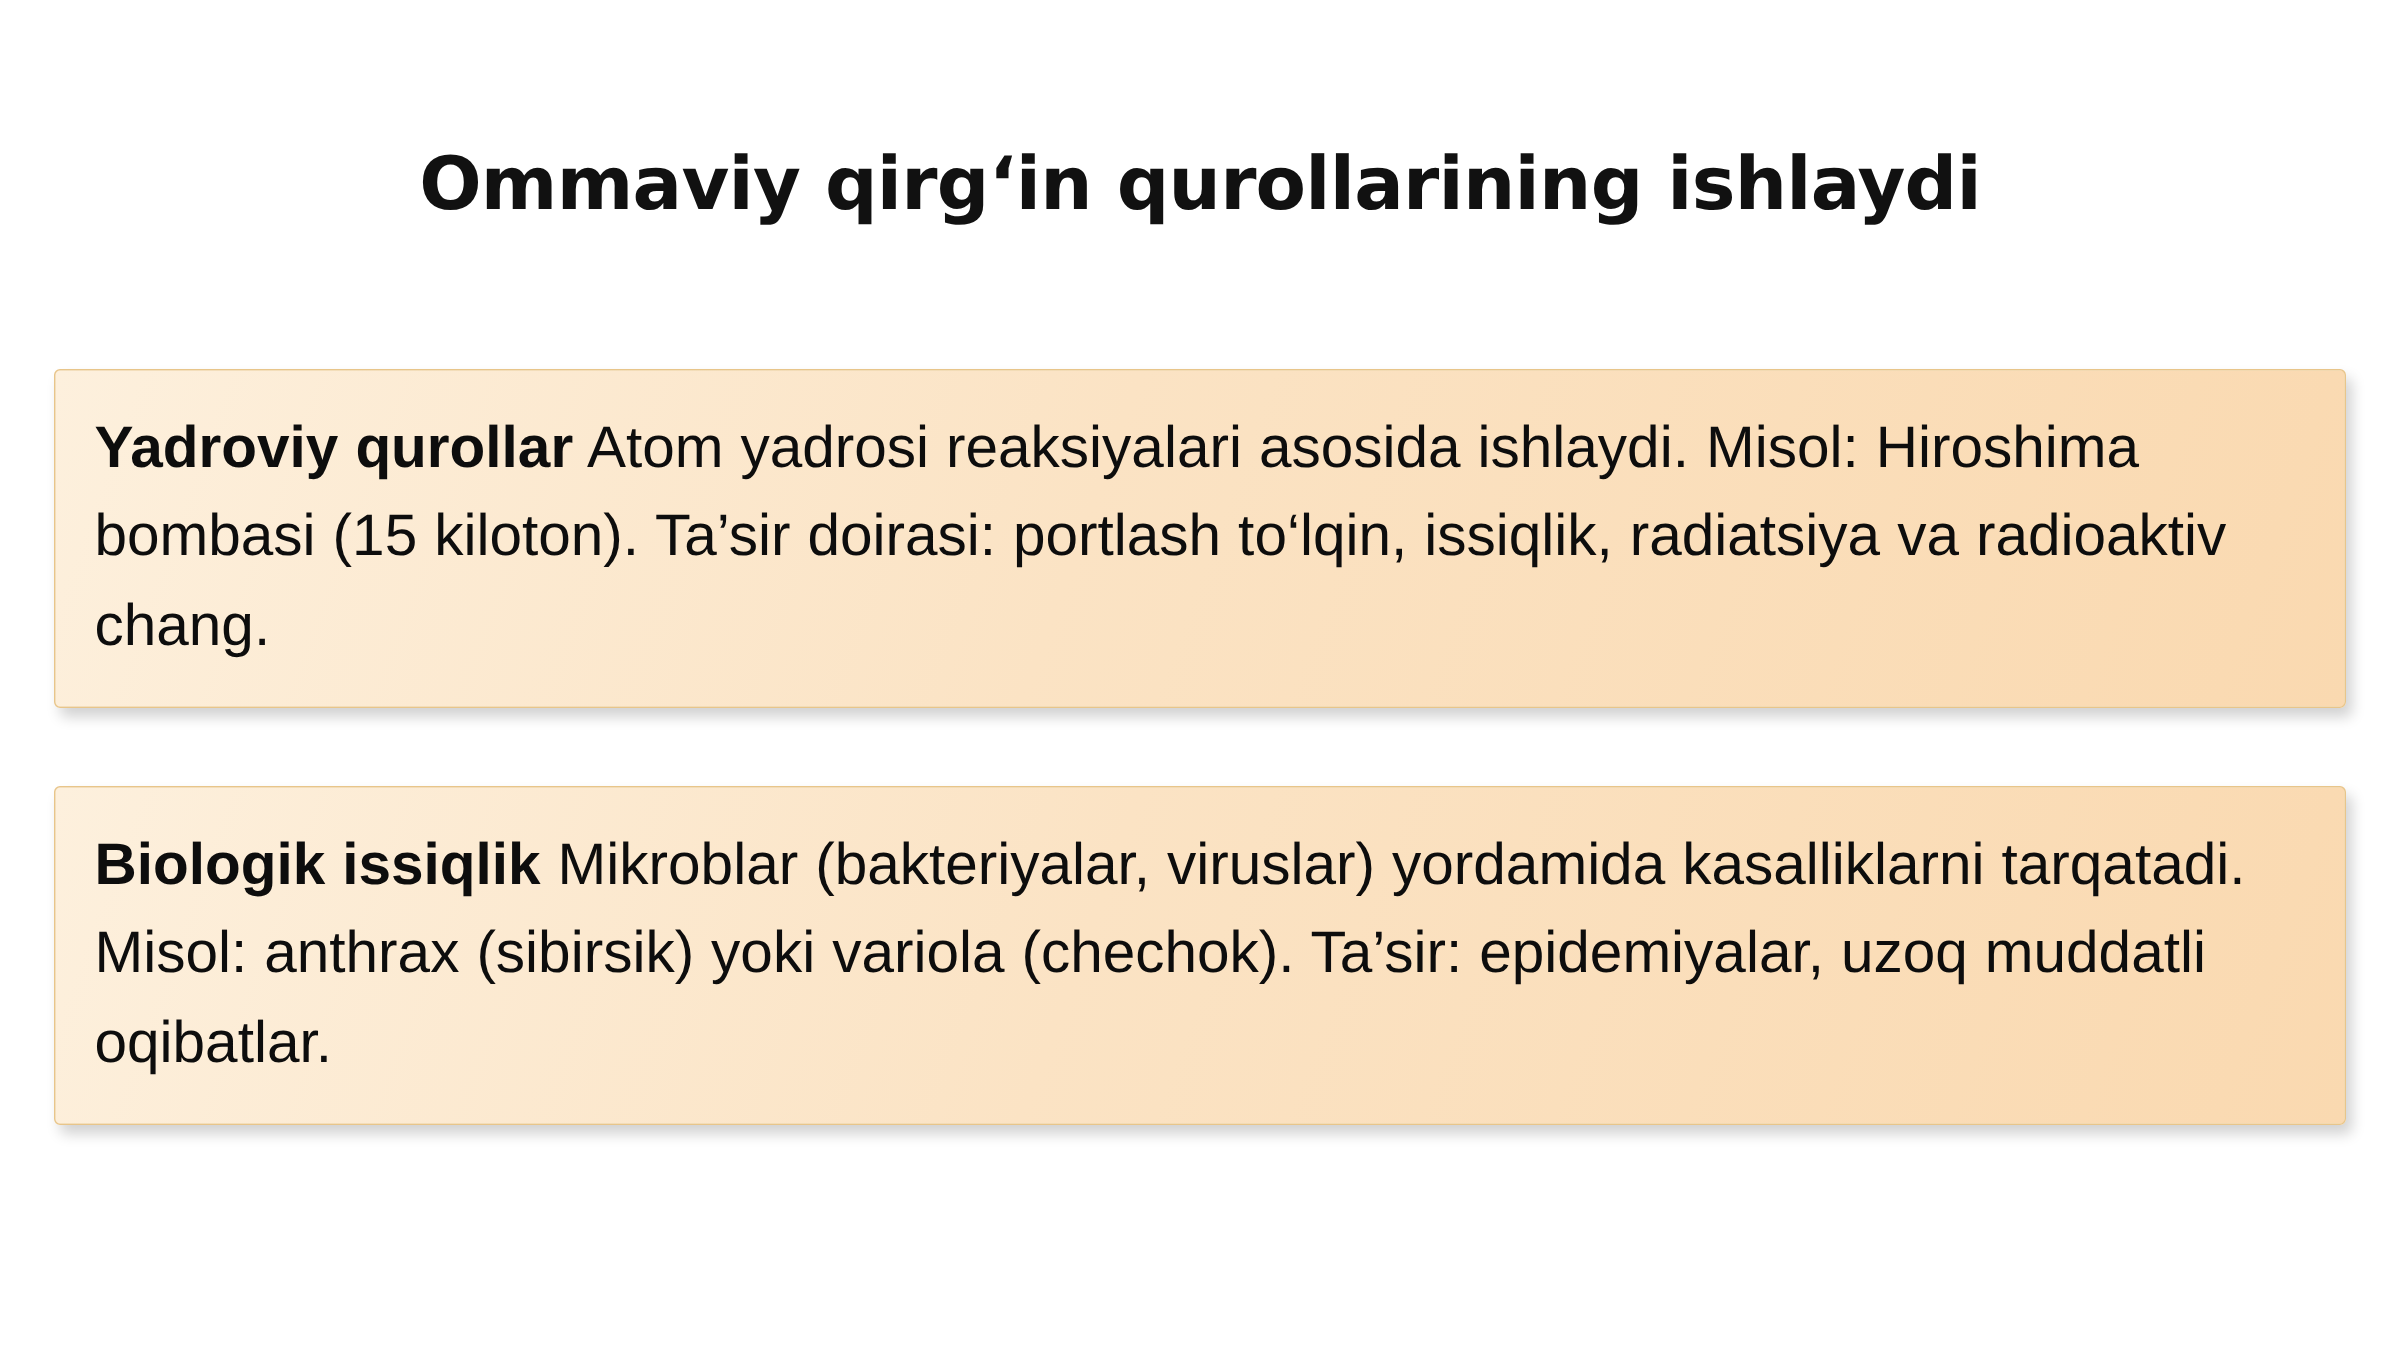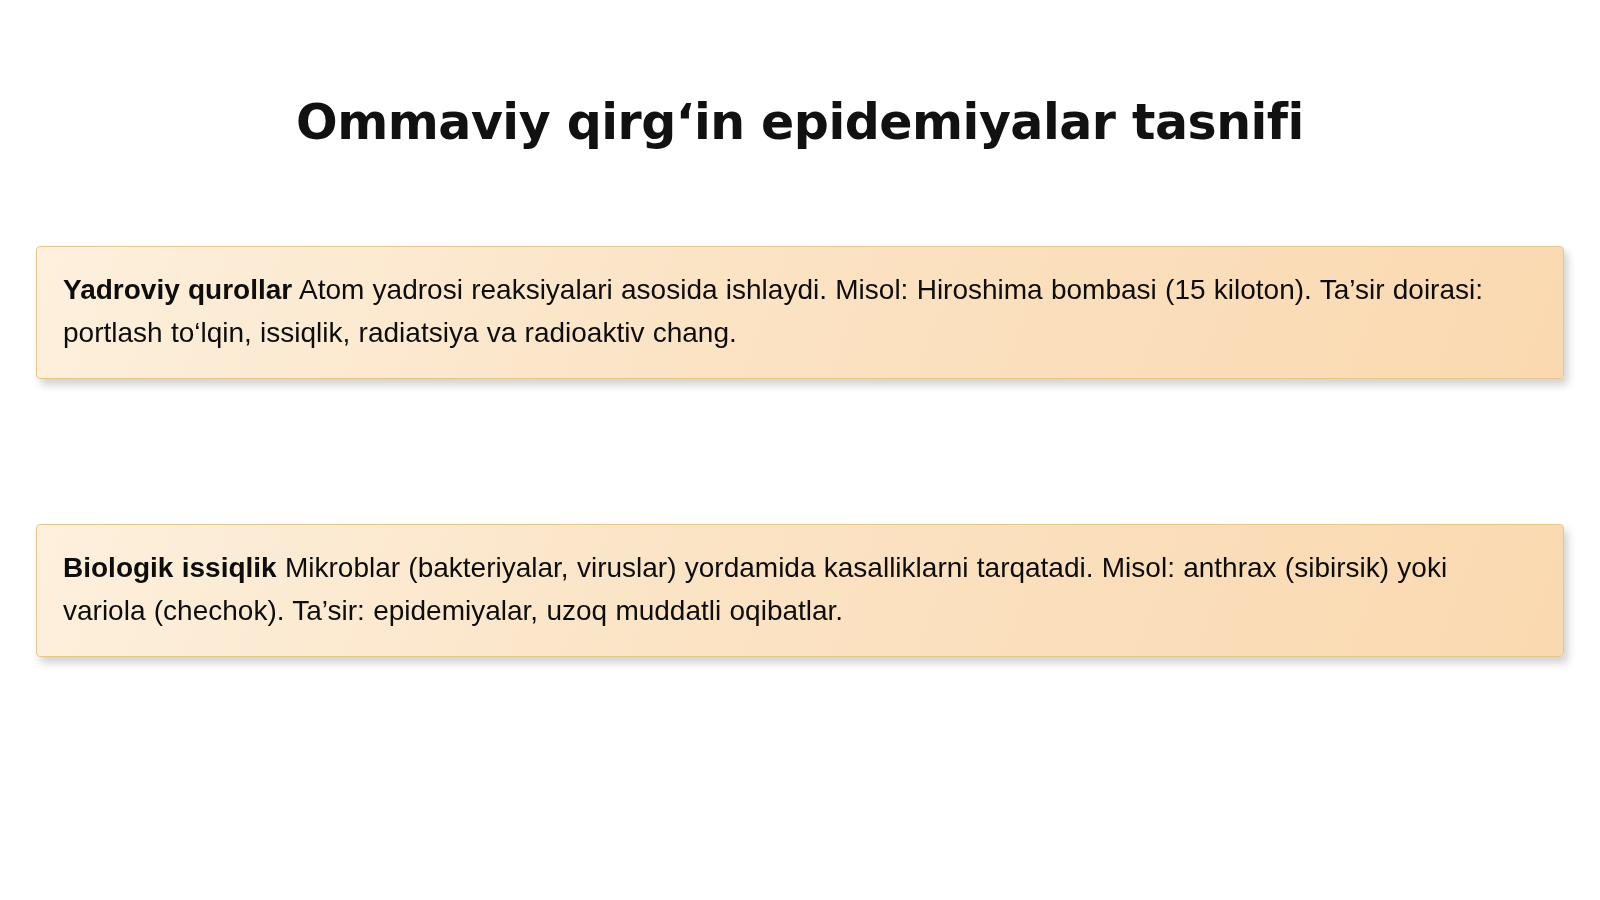--- a/index.html
+++ b/index.html
@@ -41,36 +41,36 @@
     background: linear-gradient(110deg, #fdf0dd 0%, #fbe3c4 45%, #fad9b0 100%);
     border: 1px solid #e8c58a;
     border-radius: 4px;
     box-shadow: 4px 6px 9px rgba(0, 0, 0, 0.18);
     padding: 22px 26px 24px 26px;
   }
   .card-1 { top: 246px; }
   .card-2 { top: 524px; }
   .card-text {
     font-family: "Liberation Sans", sans-serif;
-    font-size: 28px;
+    font-size: 39px;
     line-height: 1.52;
     color: #0d0d0d;
     margin: 0;
     word-spacing: 0.5px;
   }
   .card-text b {
     font-weight: 700;
   }
 </style>
 </head>
 <body>
 
 <div class="slide">
 
-  <div class="slide-title">Ommaviy qirg‘in epidemiyalar tasnifi</div>
+  <div class="slide-title">Ommaviy qirg‘in qurollarining ishlaydi</div>
 
   <div class="card card-1">
     <p class="card-text"><b>Yadroviy qurollar</b><span> Atom yadrosi reaksiyalari asosida ishlaydi. Misol: Hiroshima bombasi (15 kiloton). Ta’sir doirasi: portlash to‘lqin, issiqlik, radiatsiya va radioaktiv chang.</span></p>
   </div>
 
   <div class="card card-2">
     <p class="card-text"><b>Biologik issiqlik</b><span> Mikroblar (bakteriyalar, viruslar) yordamida kasalliklarni tarqatadi. Misol: anthrax (sibirsik) yoki variola (chechok). Ta’sir: epidemiyalar, uzoq muddatli oqibatlar.</span></p>
   </div>
 
 </div>

